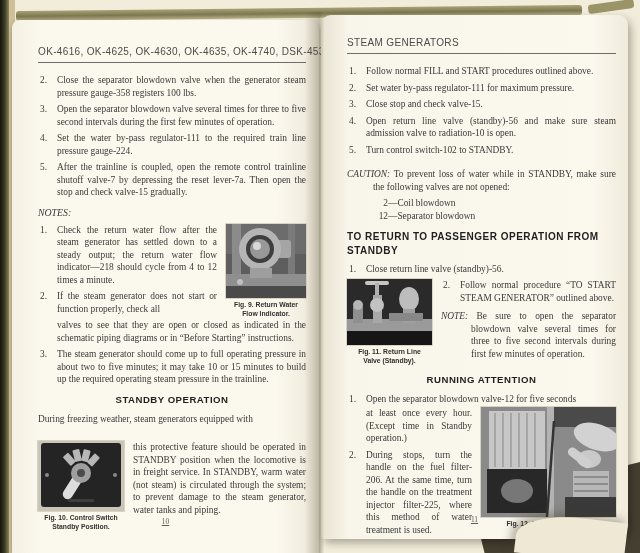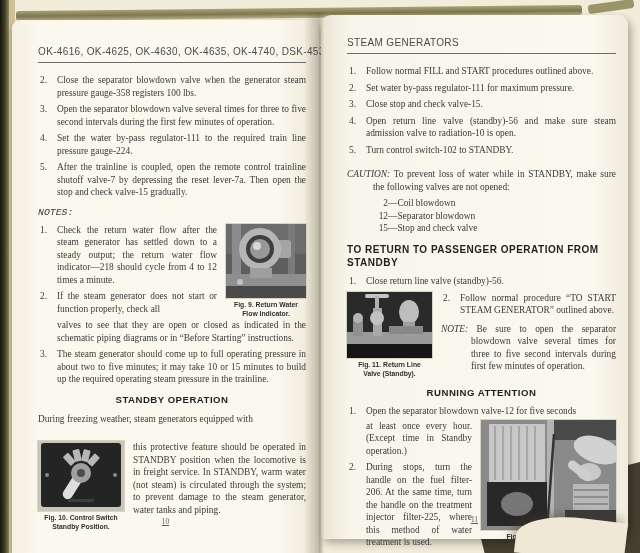--- a/index.html
+++ b/index.html
@@ -37,21 +37,21 @@
   .page-left  .content { padding:25px 13px 0 26px; }
   .page-right .content { padding:21px 12px 0 26px; }
 
   .colhead { font-family:"Liberation Sans", sans-serif; font-size:10px; letter-spacing:.35px;
     color:#4b4b4b; border-bottom:1.3px solid #6c6c6c; padding-bottom:4px; margin-bottom:11px; white-space:nowrap; }
 
   .li { position:relative; padding-left:19px; margin-bottom:4px; text-align:justify; }
   .li .num { position:absolute; left:2px; }
   .li-cont { padding-left:19px; margin-bottom:4px; text-align:justify; }
 
-  .notes-head { font-style:italic; font-size:9.8px; margin:7px 0 5px;font-family:Liberation Mono, monospace; }
+  .notes-head { font-style:italic; font-size:9.8px; margin:7px 0 5px; }
 
   .flexrow { display:flex; gap:9px; }
   .flexcol { flex:1; min-width:0; }
   .figbox { text-align:center; flex:0 0 auto; }
   .figbox svg { display:block; margin:0 auto; box-shadow:0 0 0 1px #d8d3c3; }
   .figcap { font-family:"Liberation Sans", sans-serif; font-weight:bold; font-size:6.8px;
     line-height:1.3; color:#2f2f2f; margin-top:3px; }
 
   .heading { font-family:"Liberation Sans", sans-serif; font-weight:bold; font-size:9.6px;
     letter-spacing:.5px; color:#1f1f1f; text-align:center; margin:8px 0 6px; }
@@ -208,21 +208,20 @@
       </div>
 
       <div class="caution">
         <span class="cau-label">CAUTION:</span>
         <span>To prevent loss of water while in STANDBY, make sure the following valves are not opened:</span>
       </div>
 
       <div class="valves">
         <div class="valve-line"><span class="vnum">2</span><span>—Coil blowdown</span></div>
         <div class="valve-line"><span class="vnum">12</span><span>—Separator blowdown</span></div>
-        <div class="valve-line"><span class="vnum">15</span><span>—Stop and check valve</span></div>
       </div>
 
       <div class="heading left">TO RETURN TO PASSENGER OPERATION FROM STANDBY</div>
 
       <div class="li">
         <span class="num">1.</span>
         <span>Close return line valve (standby)-56.</span>
       </div>
 
       <div class="flexrow" style="margin-top:4px;">

